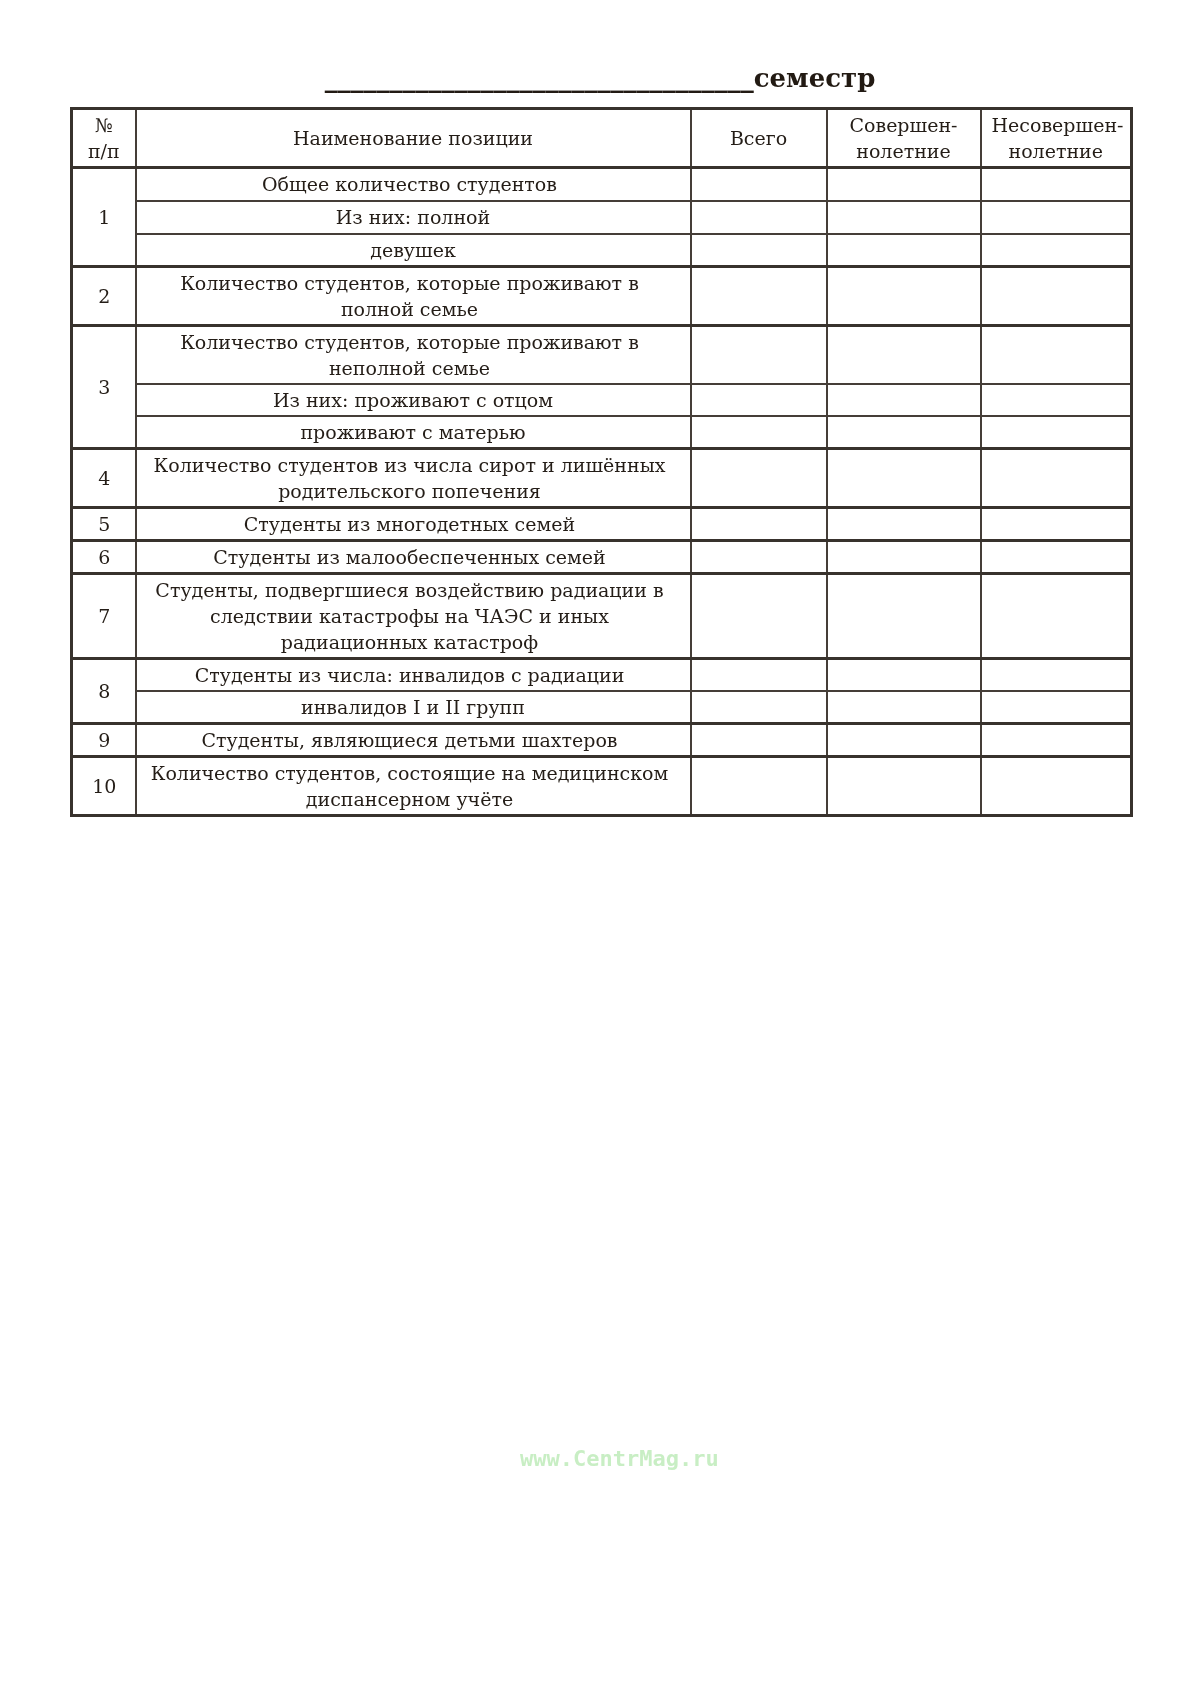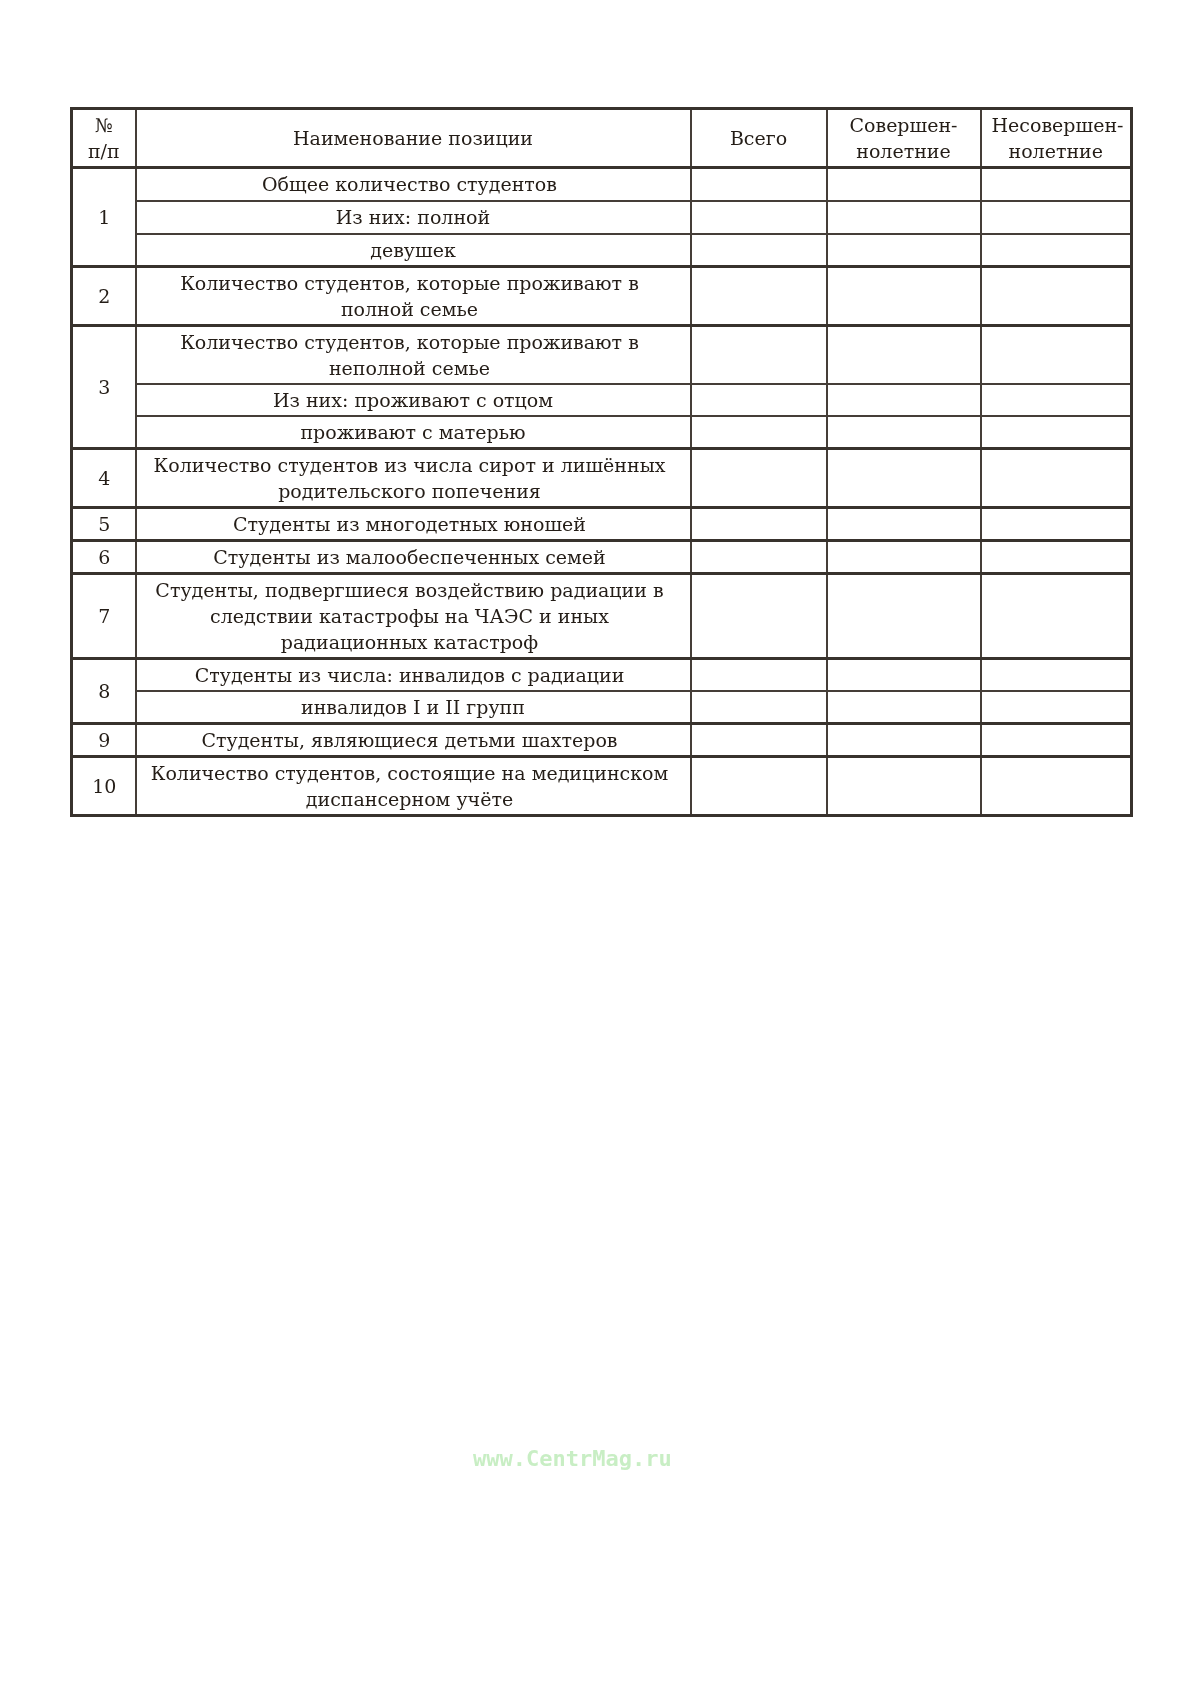--- a/index.html
+++ b/index.html
@@ -65,35 +65,36 @@
   tr.h31 { height: 31px; margin-top: 24px; }
   tr.h30 { height: 30px; }
   tr.h53 { height: 53px; }
   tr.h55 { height: 55px; margin-top: 46px; }
   tr.h57 { height: 57px; }
   tr.h83 { height: 83px; }
 
   
   .watermark {
     position: absolute;
-    left: 473px;
+    left: 520px;
     top: 1446px;
     font-family: "DejaVu Sans Mono", "Liberation Mono", monospace;
     font-size: 22px;
     font-weight: bold;
     color: #c8eec4;
     letter-spacing: 0px;
     white-space: nowrap;
   }
 </style>
 </head>
 <body>
 
 <div class="page">
 
+  <div class="title-line"><span class="blank">_________________________________</span><span>семестр</span></div>
 
   <table class="doc-table">
     <colgroup>
       <col class="c-num">
         <col class="c-name">
         <col class="c-total">
         <col class="c-adult">
         <col class="c-minor">
     </colgroup>
 
@@ -157,21 +158,21 @@
     <tr class="group-start h57">
       <td>4</td>
       <td class="name-cell">Количество студентов из числа сирот и лишённых родительского попечения</td>
       <td></td>
       <td></td>
       <td></td>
     </tr>
 
     <tr class="group-start h30">
       <td>5</td>
-      <td class="name-cell">Студенты из многодетных юношей</td>
+      <td class="name-cell">Студенты из многодетных семей</td>
       <td></td>
       <td></td>
       <td></td>
     </tr>
 
     <tr class="group-start h32">
       <td>6</td>
       <td class="name-cell">Студенты из малообеспеченных семей</td>
       <td></td>
       <td></td>

